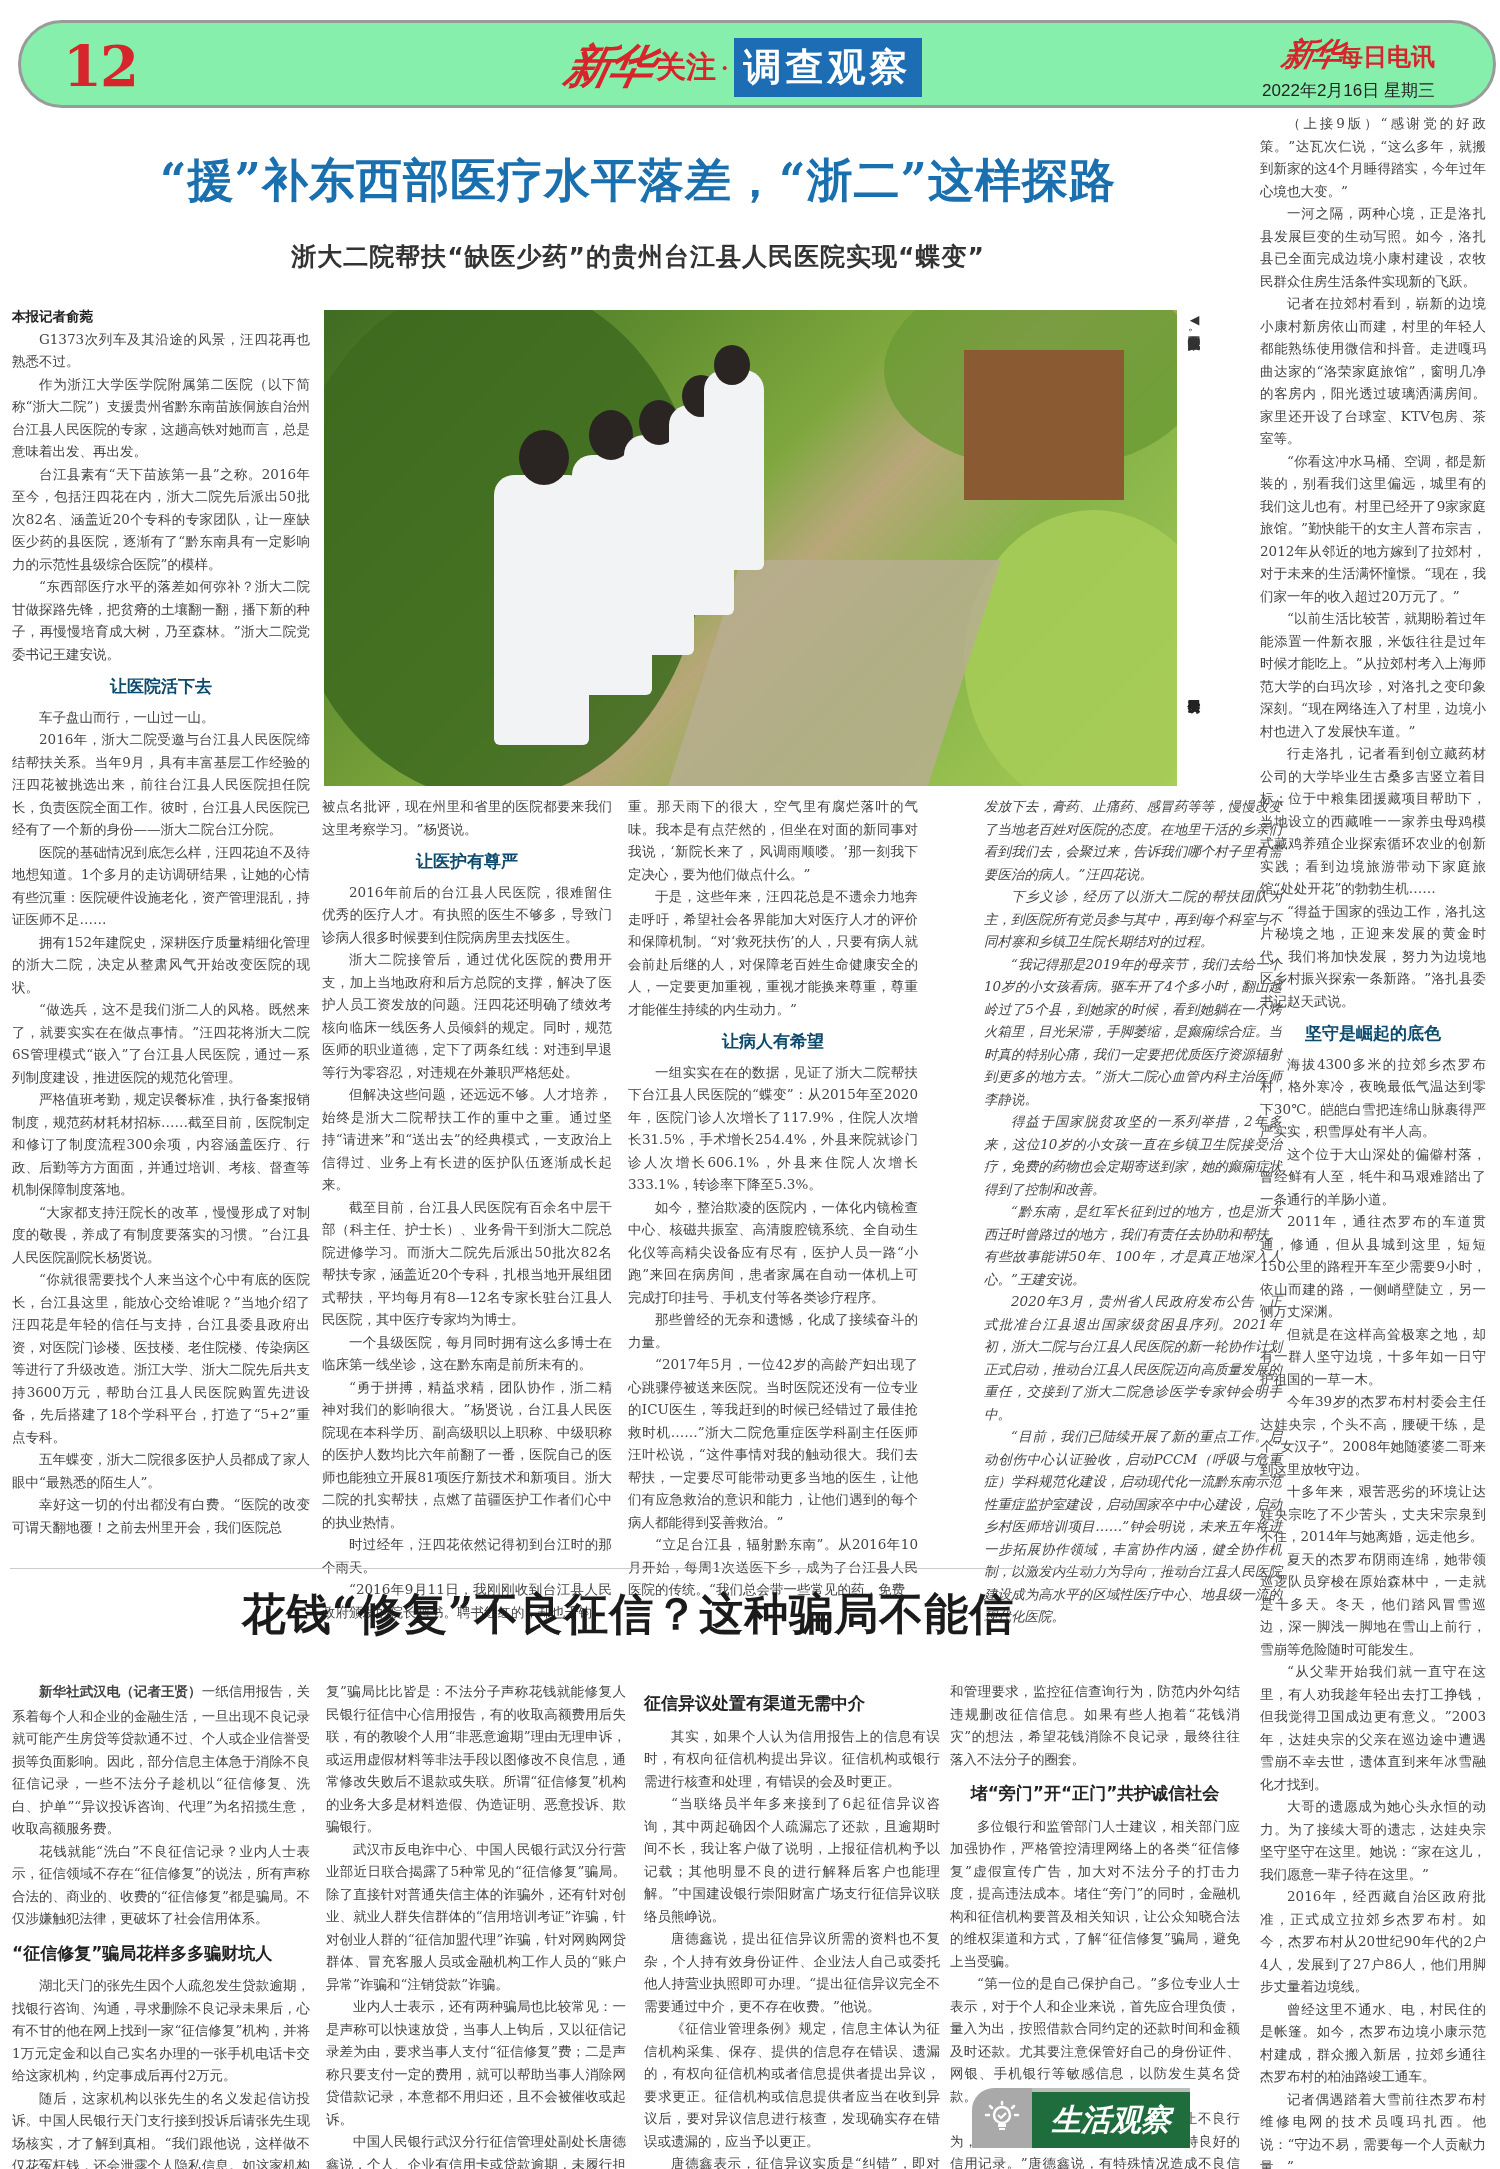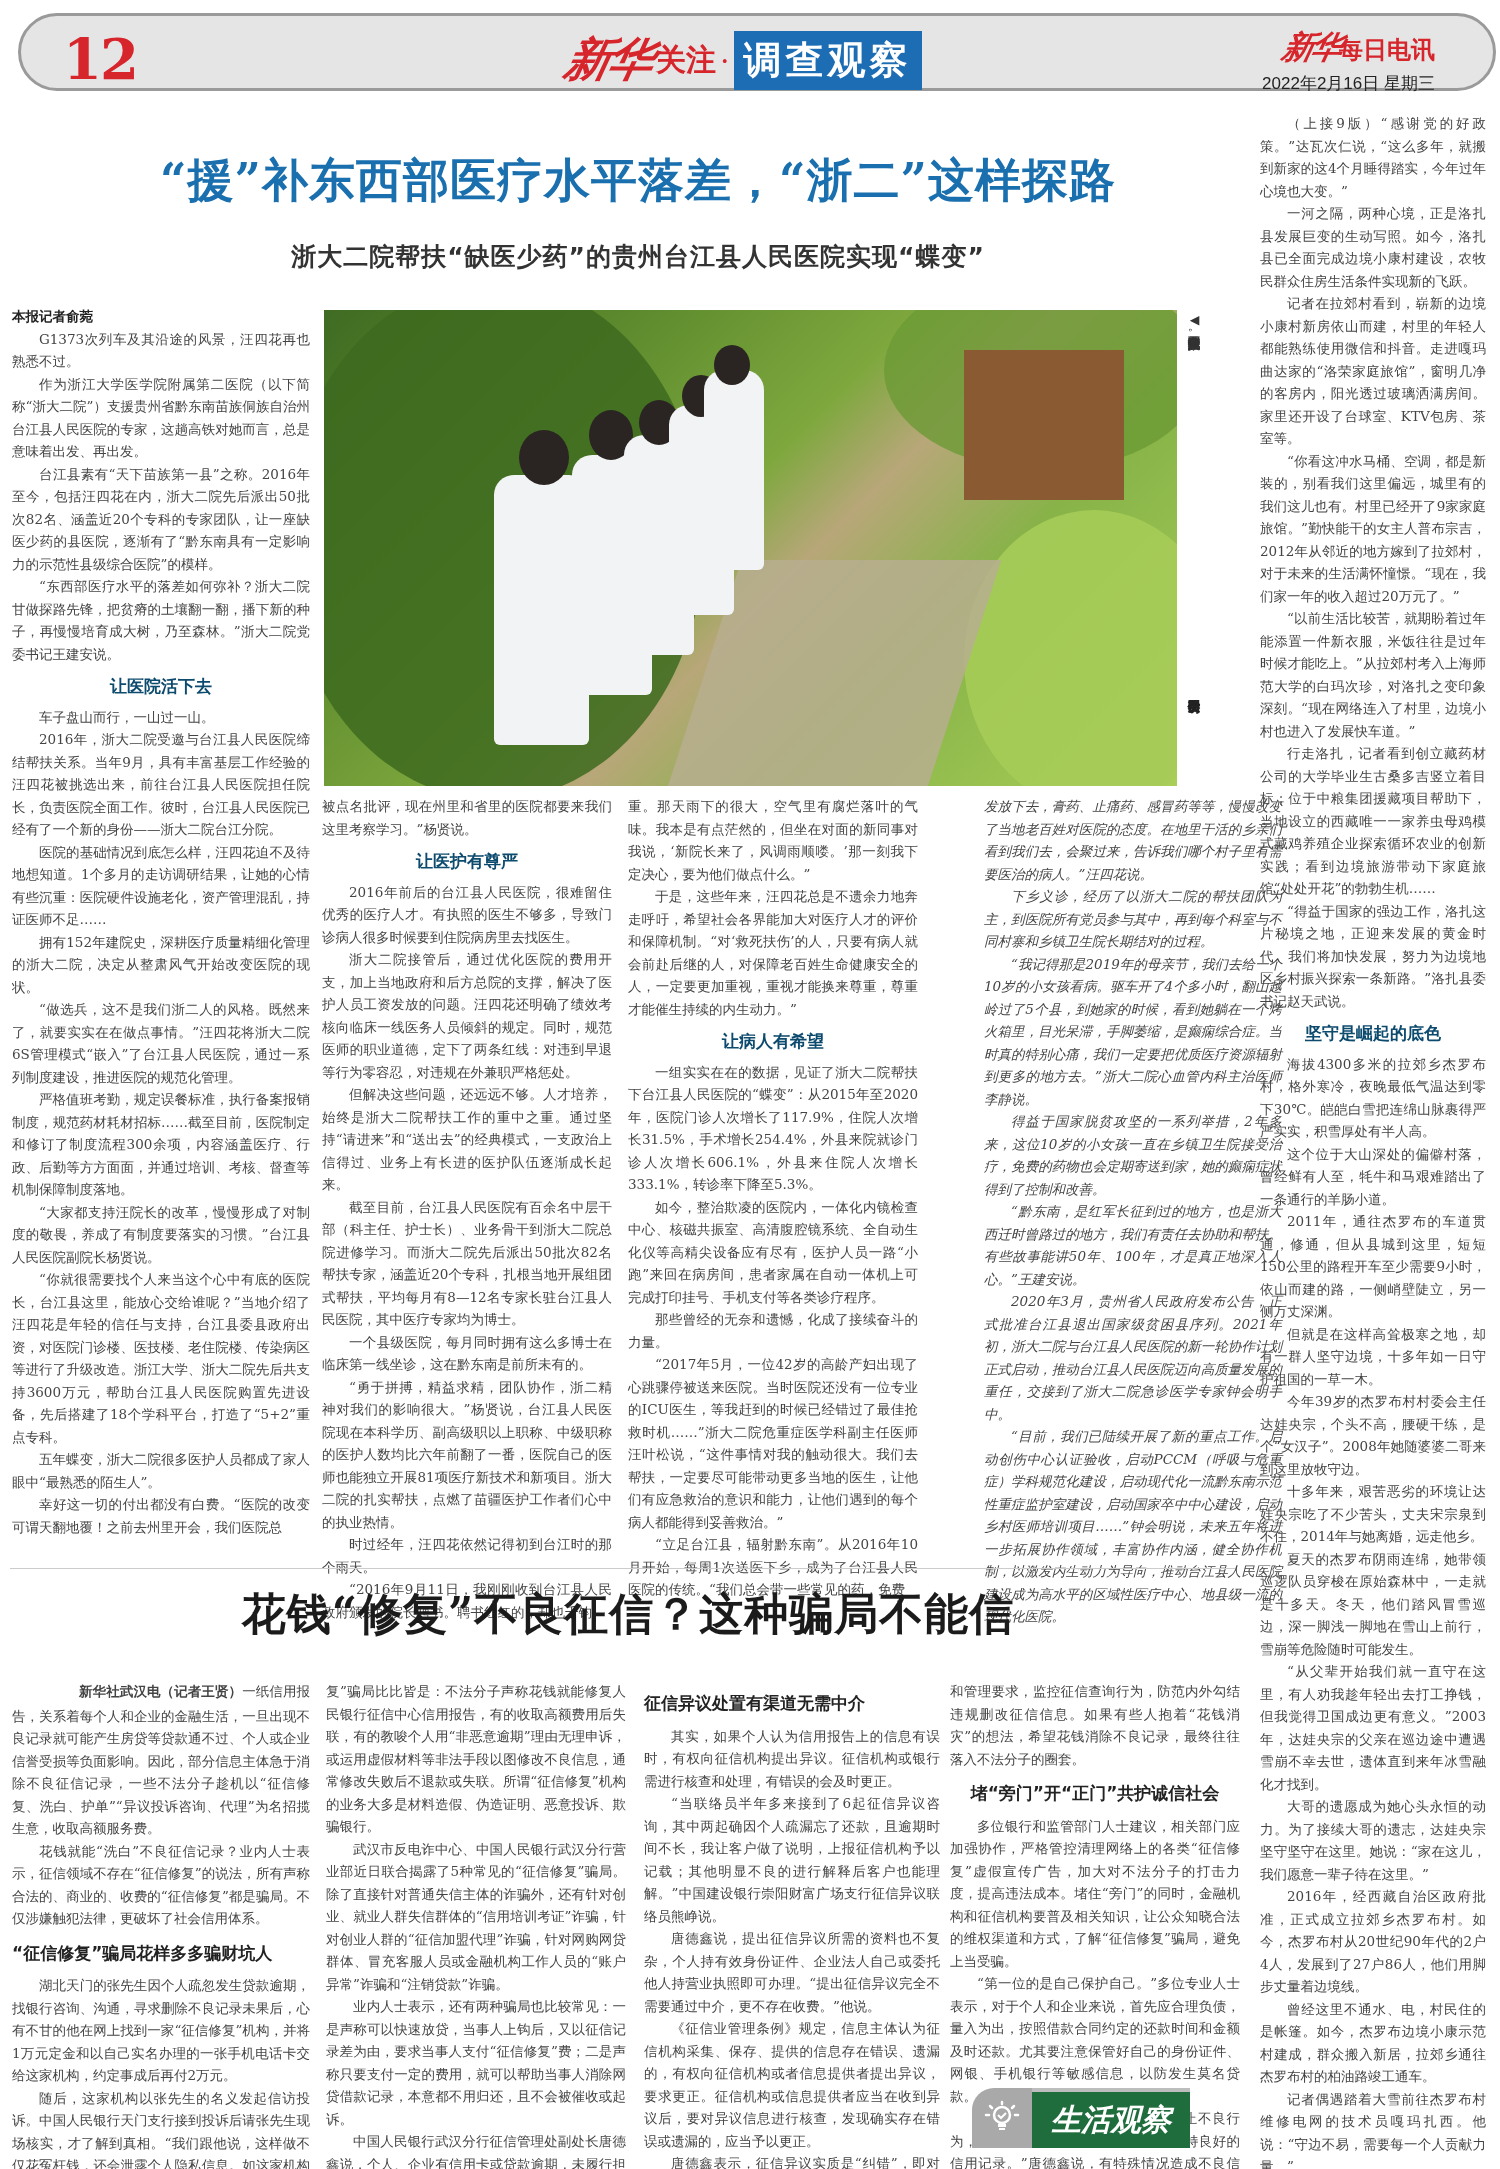--- a/index.html
+++ b/index.html
@@ -1,23 +1,23 @@
 <!DOCTYPE html>
 <html><head>
 <meta charset="utf-8">
 <style>
   * { box-sizing: border-box; margin: 0; padding: 0; }
   html, body { width: 1500px; height: 2169px; background: #fff; overflow: hidden; }
   body { position: relative; font-family: "DejaVu Serif", "Liberation Serif", serif; color: #333; }
 
   
   .masthead {
-    position: absolute; left: 18px; top: 13px; width: 1478px; height: 78px;
+    position: absolute; left: 18px; top: 20px; width: 1478px; height: 88px;
     border: 3px solid #9a9a9a; border-radius: 44px 44px 44px 44px;
-    background: #e5e5e5;
+    background: #86efac;
   }
   .page-num {
     position: absolute; left: 42px; top: 10px;
     font-family: "DejaVu Serif", serif; font-weight: bold; font-size: 56px; color: #d7252c;
     letter-spacing: -2px;
   }
   .section-logo { position: absolute; left: 545px; top: 14px; height: 60px; display: flex; align-items: center; }
   .brand-script {
     font-family: "DejaVu Serif", serif; font-style: italic; font-weight: bold; font-size: 46px; color: #d7252c;
     letter-spacing: -4px; transform: skewX(-12deg); display: inline-block;
@@ -201,21 +201,21 @@
   <p>曾经这里不通水、电，村民住的是帐篷。如今，杰罗布边境小康示范村建成，群众搬入新居，拉郊乡通往杰罗布村的柏油路竣工通车。</p>
   <p>记者偶遇踏着大雪前往杰罗布村维修电网的技术员嘎玛扎西。他说：“守边不易，需要每一个人贡献力量。”</p>
 
 </div>
 
 <div class="divider-h"></div>
 
 <h1 class="headline2">花钱“修复”不良征信？这种骗局不能信</h1>
 
 <div class="col" style="left:12px; top:1680px; width:298px;">
-  <p><b style="font-family:Liberation Mono, monospace;margin-left:40px;">新华社武汉电（记者王贤）</b><span>一纸信用报告，关系着每个人和企业的金融生活，一旦出现不良记录就可能产生房贷等贷款通不过、个人或企业信誉受损等负面影响。因此，部分信息主体急于消除不良征信记录，一些不法分子趁机以“征信修复、洗白、护单”“异议投诉咨询、代理”为名招揽生意，收取高额服务费。</span></p>
+  <p><b style="font-family:Liberation Mono, monospace;">新华社武汉电（记者王贤）</b><span>一纸信用报告，关系着每个人和企业的金融生活，一旦出现不良记录就可能产生房贷等贷款通不过、个人或企业信誉受损等负面影响。因此，部分信息主体急于消除不良征信记录，一些不法分子趁机以“征信修复、洗白、护单”“异议投诉咨询、代理”为名招揽生意，收取高额服务费。</span></p>
   <p>花钱就能“洗白”不良征信记录？业内人士表示，征信领域不存在“征信修复”的说法，所有声称合法的、商业的、收费的“征信修复”都是骗局。不仅涉嫌触犯法律，更破坏了社会信用体系。</p>
   <p class="sec-title">“征信修复”骗局花样多多骗财坑人</p>
   <p>湖北天门的张先生因个人疏忽发生贷款逾期，找银行咨询、沟通，寻求删除不良记录未果后，心有不甘的他在网上找到一家“征信修复”机构，并将1万元定金和以自己实名办理的一张手机电话卡交给这家机构，约定事成后再付2万元。</p>
   <p>随后，这家机构以张先生的名义发起信访投诉。中国人民银行天门支行接到投诉后请张先生现场核实，才了解到真相。“我们跟他说，这样做不仅花冤枉钱，还会泄露个人隐私信息。如这家机构用他的手机卡进行电信诈骗、洗钱、冒名网贷等，还可能会被牵连。知道自己受骗后，张先生撤销了投诉。”中国人民银行天门支行征信工作人员说。</p>
 
 </div>
 
 <div class="col" style="left:326px; top:1680px; width:300px;">
   <p style="text-indent:0">复”骗局比比皆是：不法分子声称花钱就能修复人民银行征信中心信用报告，有的收取高额费用后失联，有的教唆个人用“非恶意逾期”理由无理申诉，或运用虚假材料等非法手段以图修改不良信息，通常修改失败后不退款或失联。所谓“征信修复”机构的业务大多是材料造假、伪造证明、恶意投诉、欺骗银行。</p>
   <p>武汉市反电诈中心、中国人民银行武汉分行营业部近日联合揭露了5种常见的“征信修复”骗局。除了直接针对普通失信主体的诈骗外，还有针对创业、就业人群失信群体的“信用培训考证”诈骗，针对创业人群的“征信加盟代理”诈骗，针对网购网贷群体、冒充客服人员或金融机构工作人员的“账户异常”诈骗和“注销贷款”诈骗。</p>

